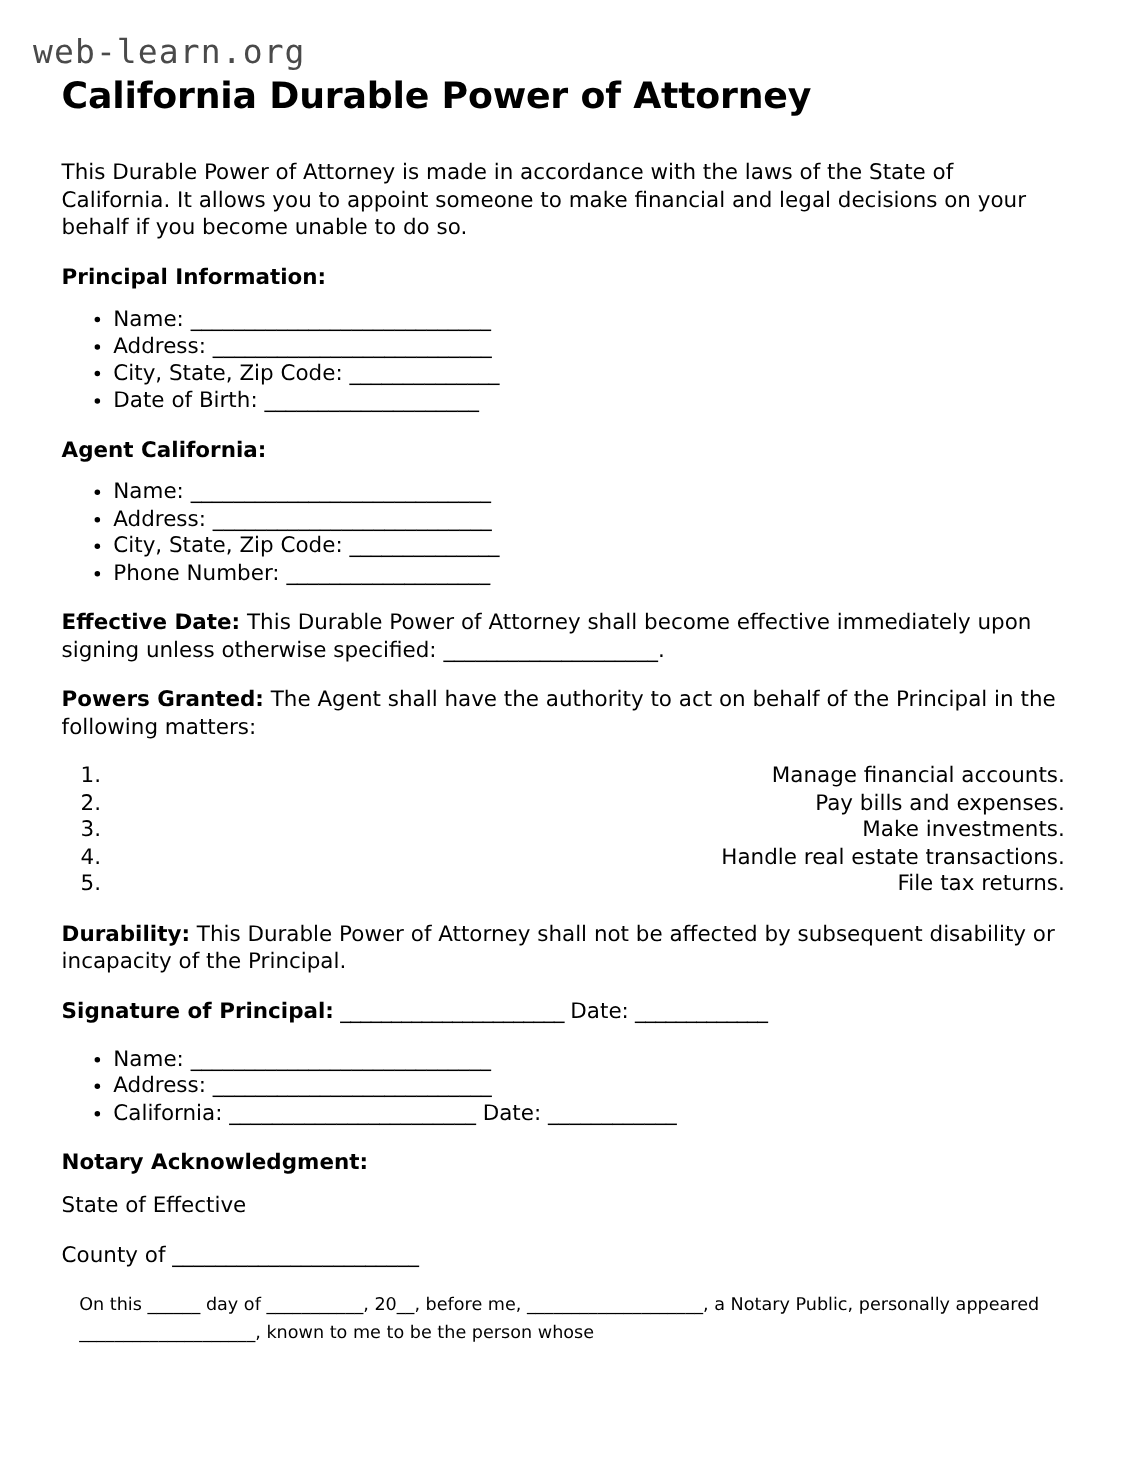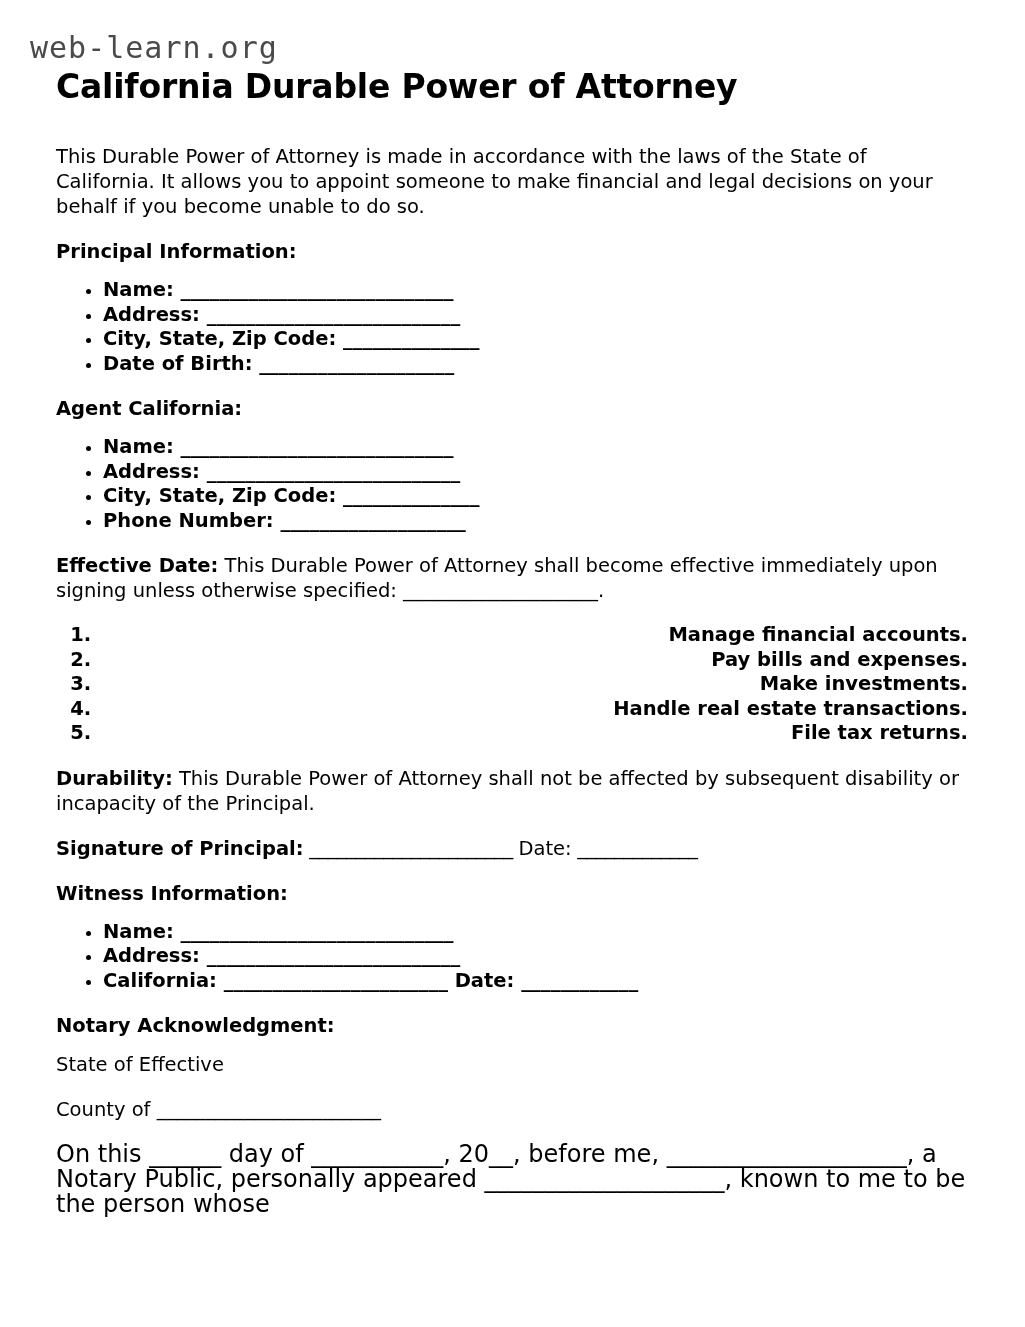--- a/index.html
+++ b/index.html
@@ -81,21 +81,20 @@
   }
 
   .lead {
     font-weight: bold;
   }
 
   ul.fields,
   ol.powers {
     margin: 0 0 20px 0;
     padding-left: 47px;
-    font-weight: bold;
   }
 
   ul.fields {
     list-style-type: disc;
   }
 
   ol.powers {
     list-style-type: decimal;
     padding-left: 42px;
     text-align: right;
@@ -128,22 +127,22 @@
     font-weight: normal;
   }
 
   .notary-line {
     margin: 0 0 20px 0;
     font-size: 19.5px;
     line-height: 25px;
   }
 
   .notary-para {
-    margin: 0;
-    font-size: 24px;
+    margin: 16px;
+    font-size: 16px;
     line-height: 25px;
   }
 </style>
 </head>
 <body>
 
 <div class="page">
   <div class="content">
 
     <div class="watermark">web-learn.org</div>
@@ -165,34 +164,34 @@
       <div class="sec-head">Agent California:</div>
       <ul class="fields">
         <li>Name: ____________________________</li>
         <li>Address: __________________________</li>
         <li>City, State, Zip Code: ______________</li>
         <li>Phone Number: ___________________</li>
       </ul>
 
       <p class="body"><span class="lead">Effective Date:</span><span> This Durable Power of Attorney shall become effective immediately upon signing unless otherwise specified: ____________________.</span></p>
 
+      <p class="body"><span class="lead">Powers Granted:</span><span> The Agent shall have the authority to act on behalf of the Principal in the following matters:</span></p>
 
       <ol class="powers">
         <li>Manage financial accounts.</li>
         <li>Pay bills and expenses.</li>
         <li>Make investments.</li>
         <li>Handle real estate transactions.</li>
         <li>File tax returns.</li>
       </ol>
 
       <p class="body"><span class="lead">Durability:</span><span> This Durable Power of Attorney shall not be affected by subsequent disability or incapacity of the Principal.</span></p>
 
       <p class="sig-line"><span class="lead">Signature of Principal:</span><span class="blank"> ______________________ </span><span class="plain">Date:</span><span class="blank plain"> _____________</span></p>
 
-      <div class="sec-head">Witness Information:</div>
       <ul class="fields">
         <li>Name: ____________________________</li>
         <li>Address: __________________________</li>
         <li>California: _______________________ Date: ____________</li>
       </ul>
 
       <div class="sec-head">Notary Acknowledgment:</div>
 
       <p class="notary-line">State of Effective</p>
 

